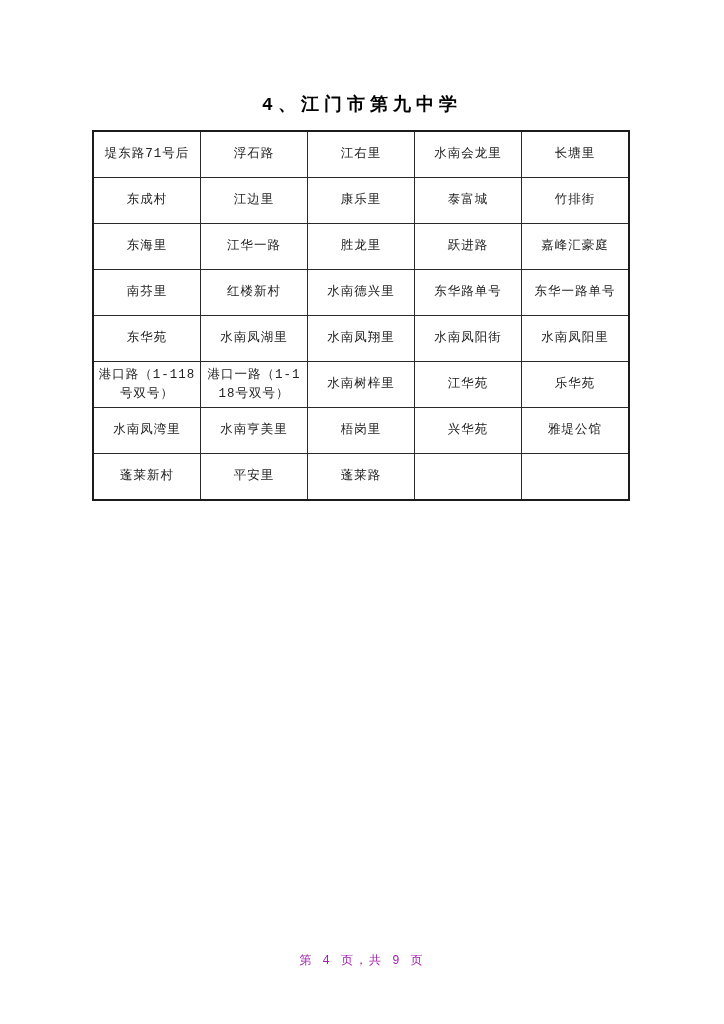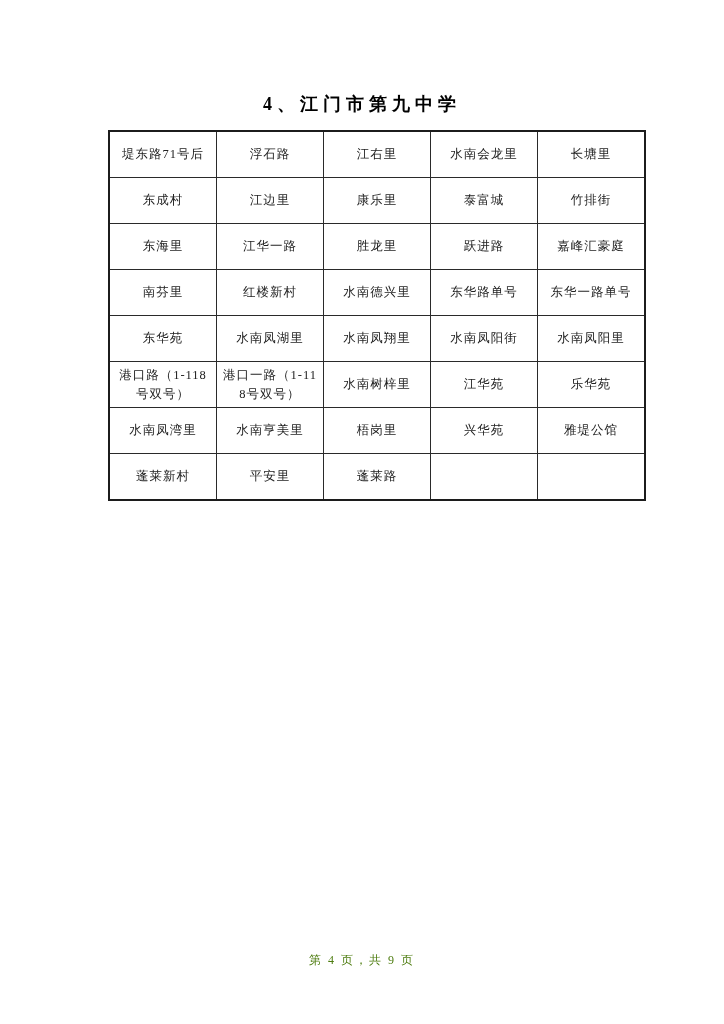--- a/index.html
+++ b/index.html
@@ -5,21 +5,21 @@
   html, body {
     margin: 0;
     padding: 0;
     background: #ffffff;
   }
   .page {
     position: relative;
     width: 724px;
     height: 1024px;
     background: #ffffff;
-    font-family: Liberation Serif, serif;
+    font-family: Liberation Mono, monospace;
     color: #1a1a1a;
     overflow: hidden;
   }
   .doc-title {
     position: absolute;
     top: 92px;
     left: 0;
     width: 100%;
     text-align: center;
     font-size: 18px;
@@ -28,21 +28,20 @@
     color: #000000;
   }
   table.addr-table {
     position: absolute;
     top: 130px;
     left: 92px;
     width: 538px;
     border-collapse: collapse;
     table-layout: fixed;
     border: 2px solid #1c1c1c;
-    margin-left: 16px;
   }
   table.addr-table td {
     border: 1px solid #2a2a2a;
     width: 20%;
     height: 43px;
     text-align: center;
     vertical-align: middle;
     font-size: 12.5px;
     letter-spacing: 1px;
     line-height: 1.45;
@@ -51,21 +50,21 @@
     word-break: break-all;
   }
   .page-footer {
     position: absolute;
     top: 952px;
     left: 0;
     width: 100%;
     text-align: center;
     font-size: 12px;
     letter-spacing: 2px;
-    color: #4d7c0f;
+    color: #a21caf;
   }
 </style>
 </head>
 <body>
 
 <div class="page">
 
   <div class="doc-title">4、江门市第九中学</div>
 
   <table class="addr-table">

